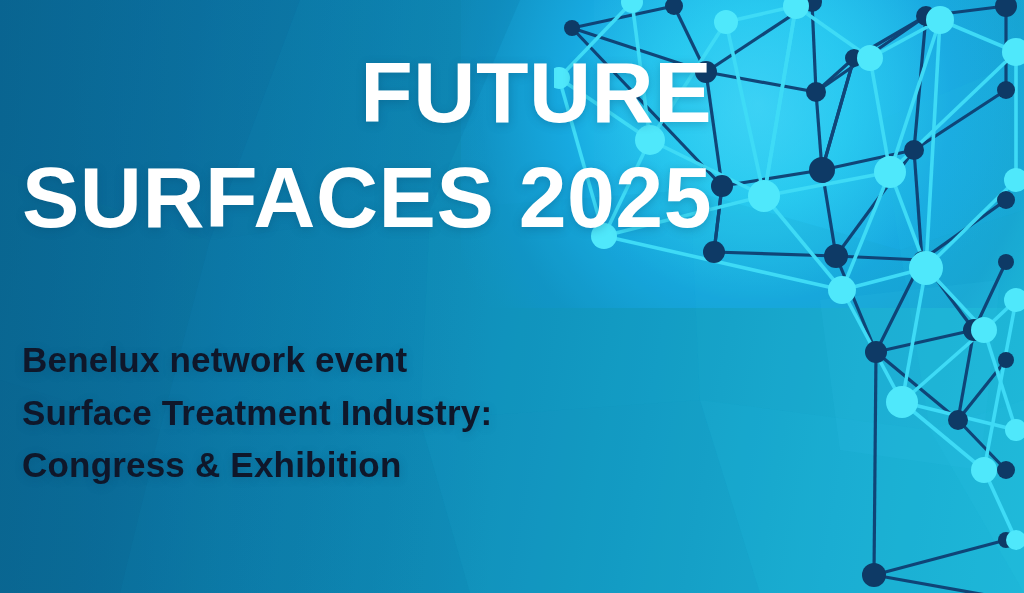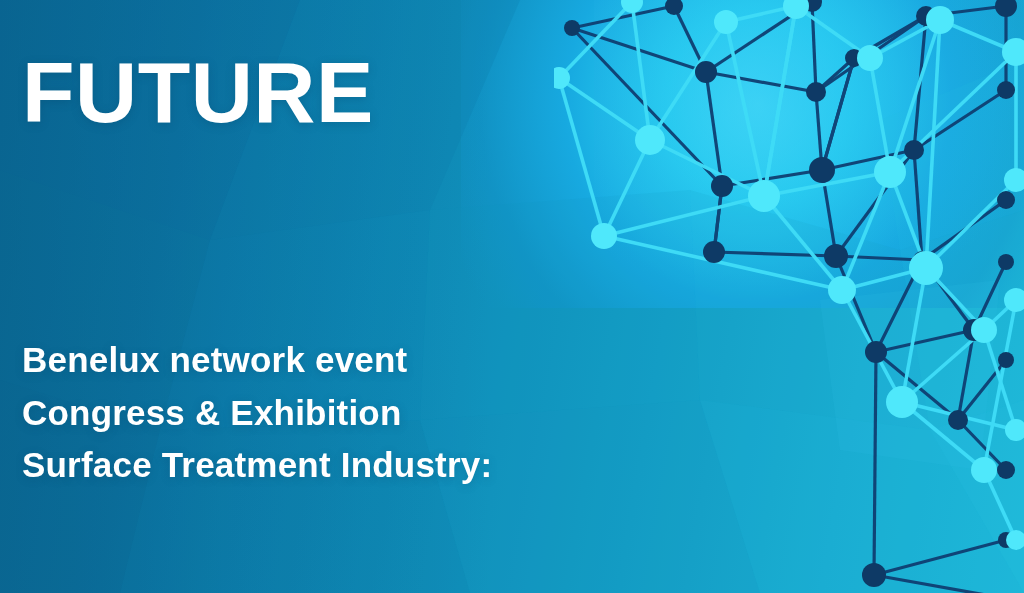--- a/index.html
+++ b/index.html
@@ -98,21 +98,21 @@
     text-shadow: 0 2px 10px rgba(5,70,105,0.30);
     text-align: right;
   }
   .headline .l1 { display: block; }
   .headline .l2 { display: block; }
 
   .subtitle {
     position: absolute;
     left: 22px;
     top: 334px;
-    color: #ffffff;
+    color: #0f172a;
     font-size: 35px;
     font-weight: 700;
     line-height: 1.50;
     letter-spacing: 0.2px;
     text-shadow: 0 2px 8px rgba(5,70,105,0.28);
   }
   .subtitle span { display: block; white-space: nowrap; }
 </style>
 </head>
 <body>
@@ -275,22 +275,23 @@
       <circle cx="430" cy="470" r="13"></circle>
       <circle cx="462" cy="430" r="11"></circle>
       <circle cx="462" cy="540" r="10"></circle>
     </g>
   </svg>
 
   <div class="text-block">
 
     <div class="headline">
       <span class="l1">FUTURE</span>
+      <span class="l2">SURFACES 2025</span>
     </div>
 
     <div class="subtitle">
       <span>Benelux network event</span>
+      <span>Surface Treatment Industry:</span>
       <span>Congress &amp; Exhibition</span>
-      <span>Surface Treatment Industry:</span>
     </div>
 
   </div>
 </div>
 
 </body></html>

